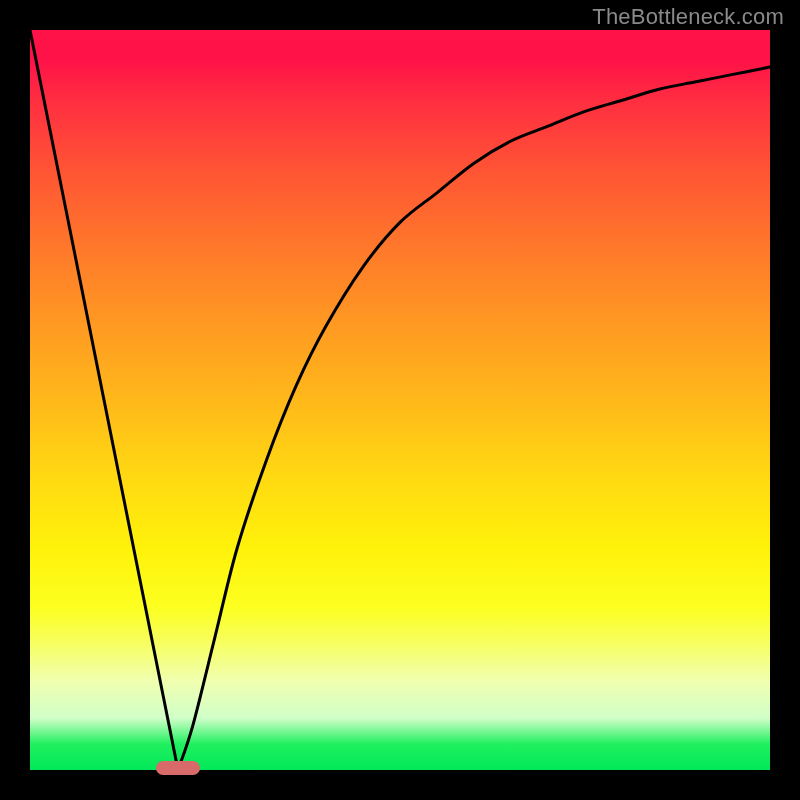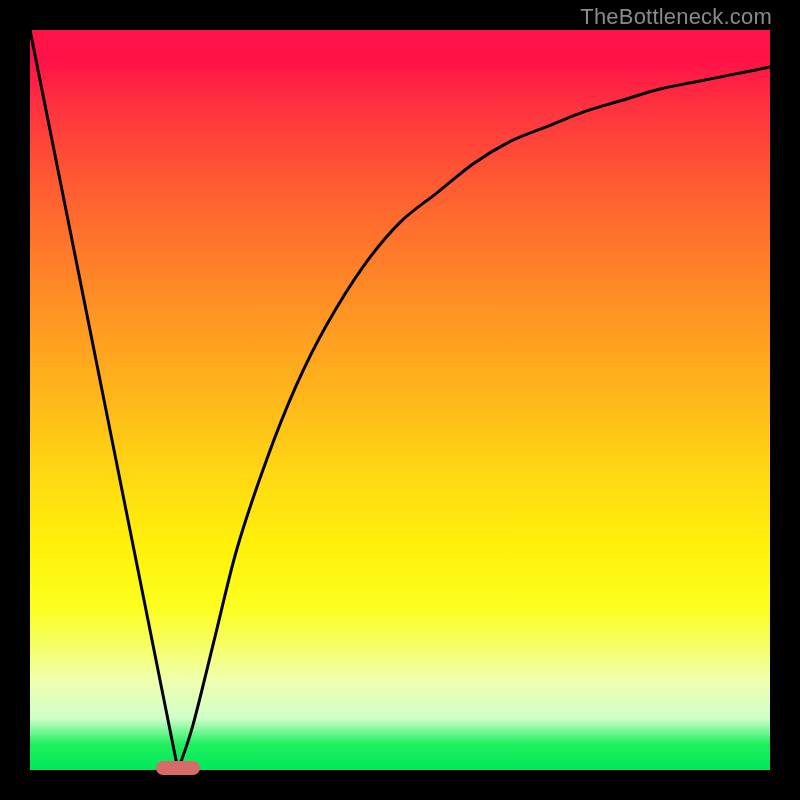--- a/index.html
+++ b/index.html
@@ -33,21 +33,21 @@
       #f8ff54 82%,
       #f0ffb0 88%,
       #d0ffc8 93%,
       #20f060 96.5%,
       #00e858 100%
     );
   }
   .watermark {
     position: absolute;
     top: 4px;
-    right: 28px;
+    right: 16px;
     font-family: Arial, Helvetica, sans-serif;
     font-size: 22px;
     color: #8a8a8a;
     letter-spacing: 0.2px;
   }
   .curve {
     position: absolute;
     left: 0;
     top: 0;
     width: 740px;

